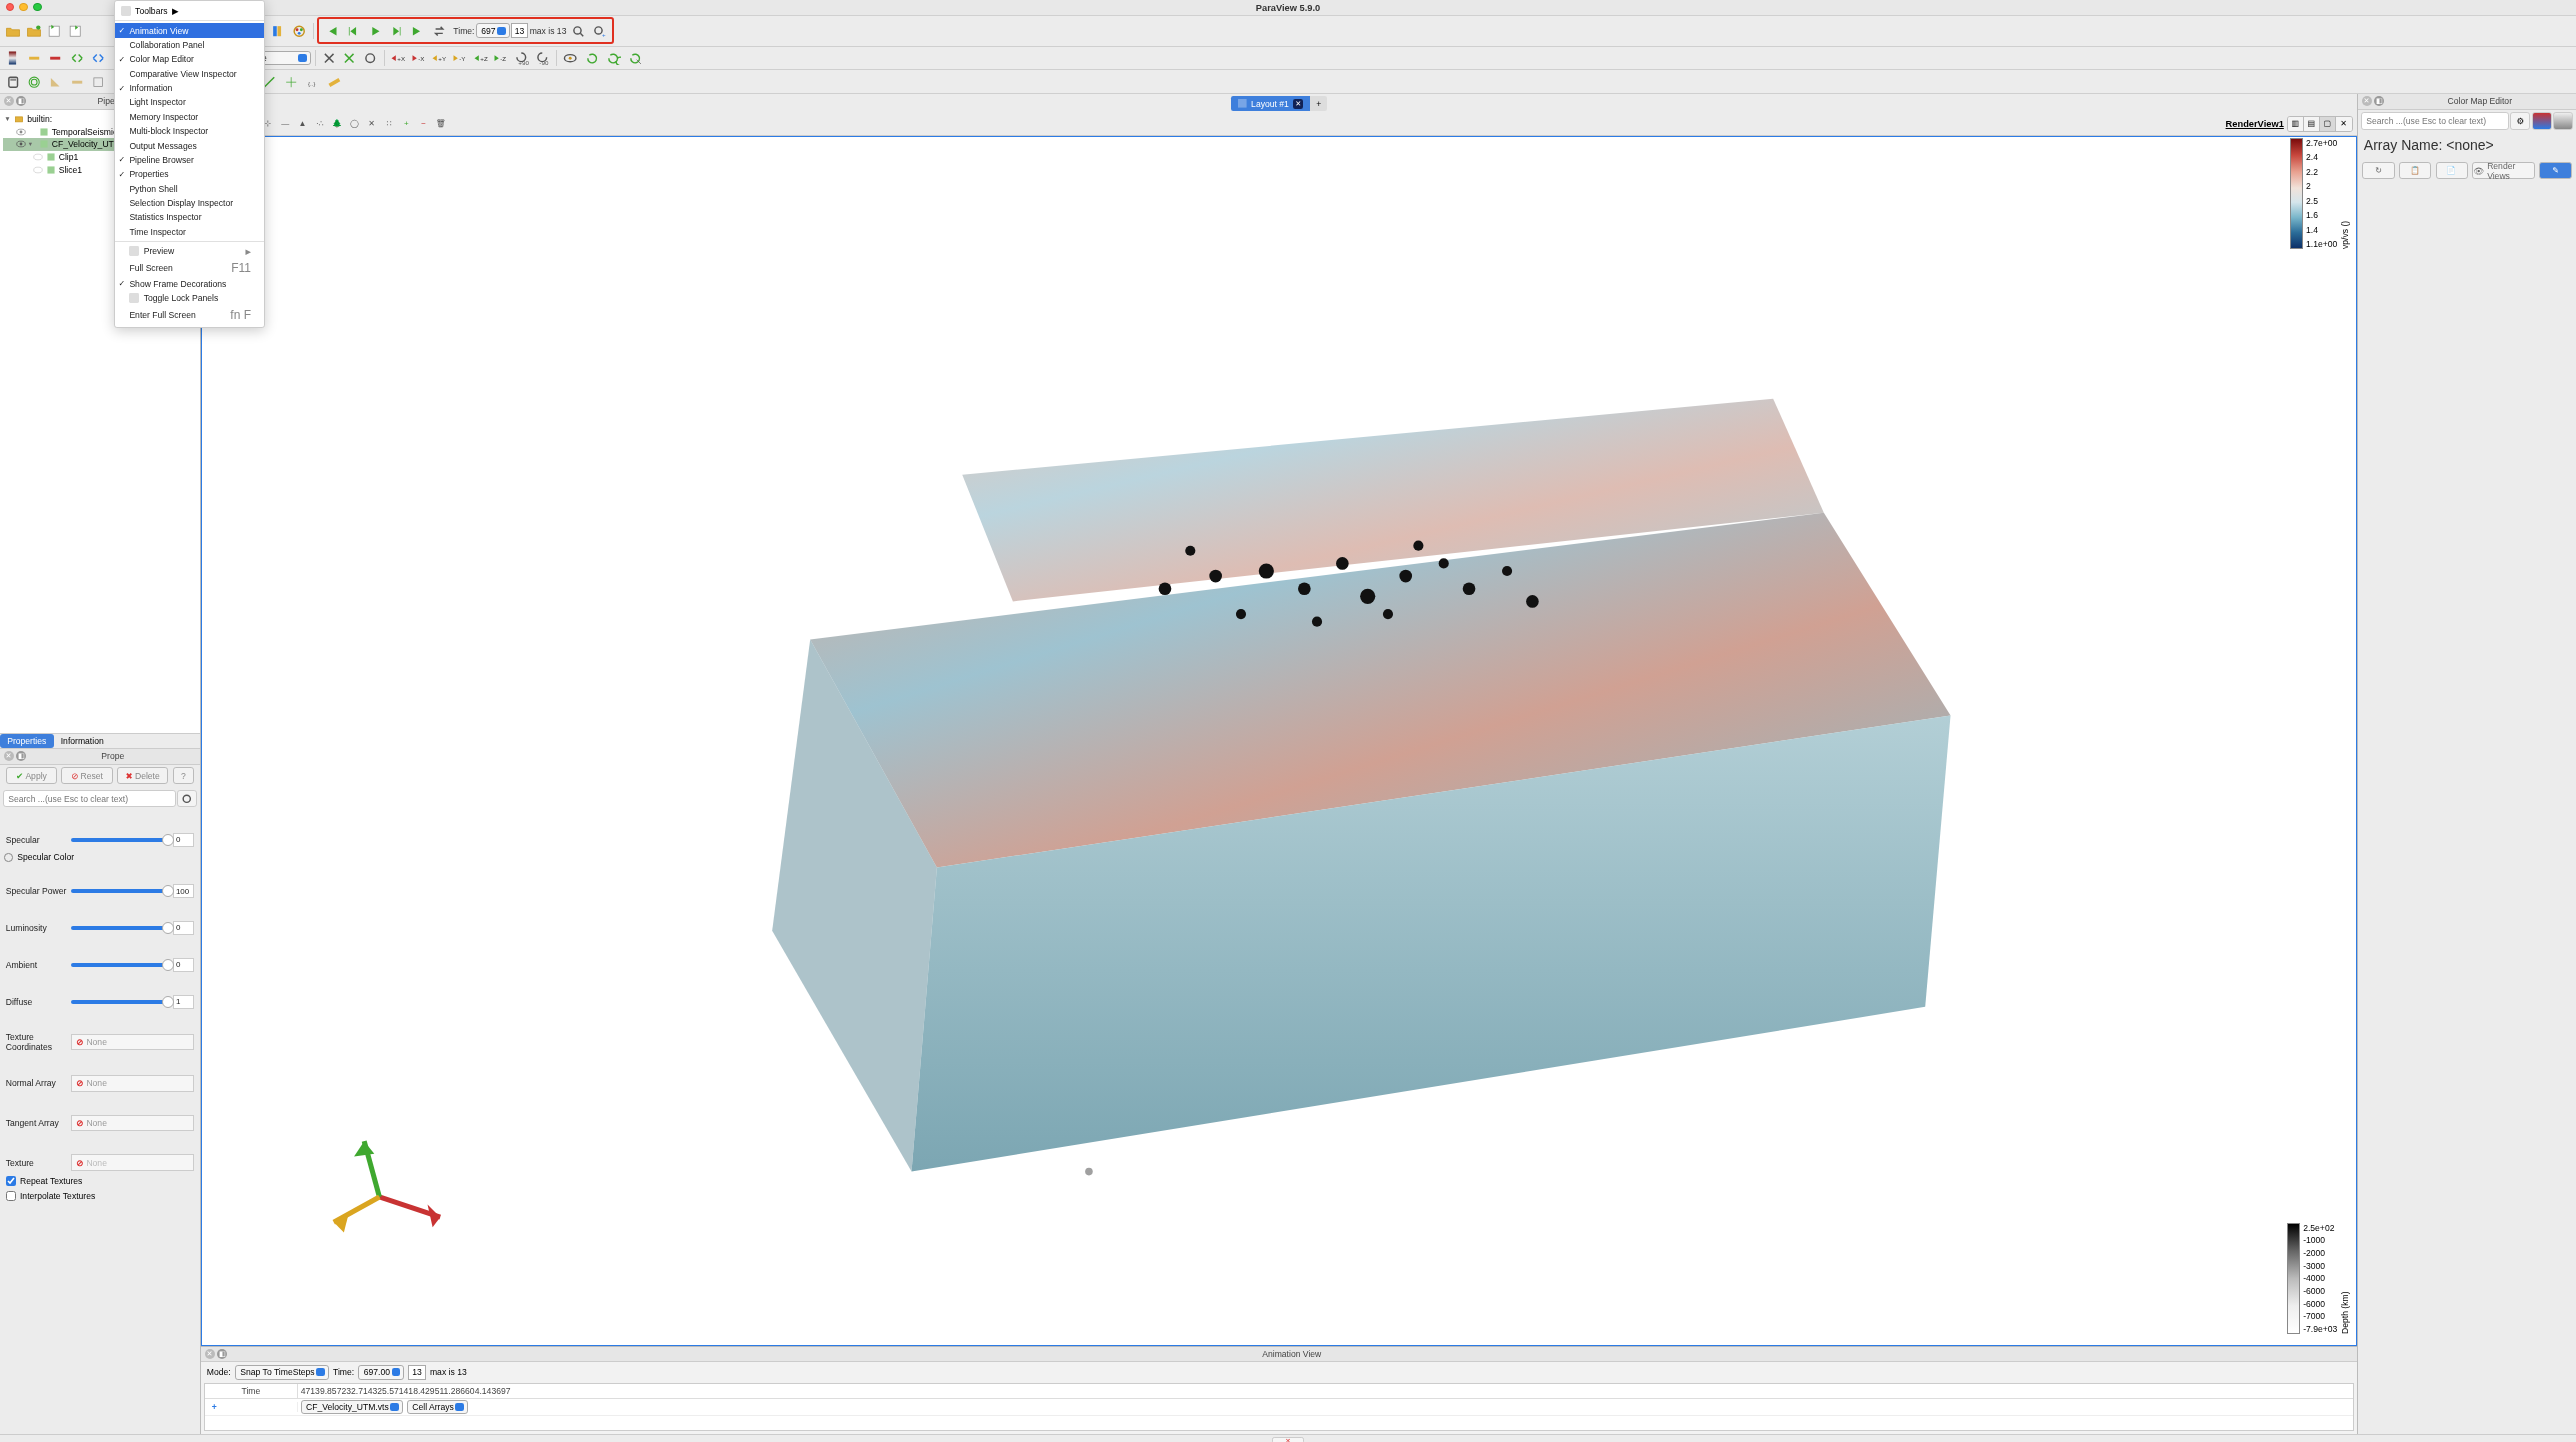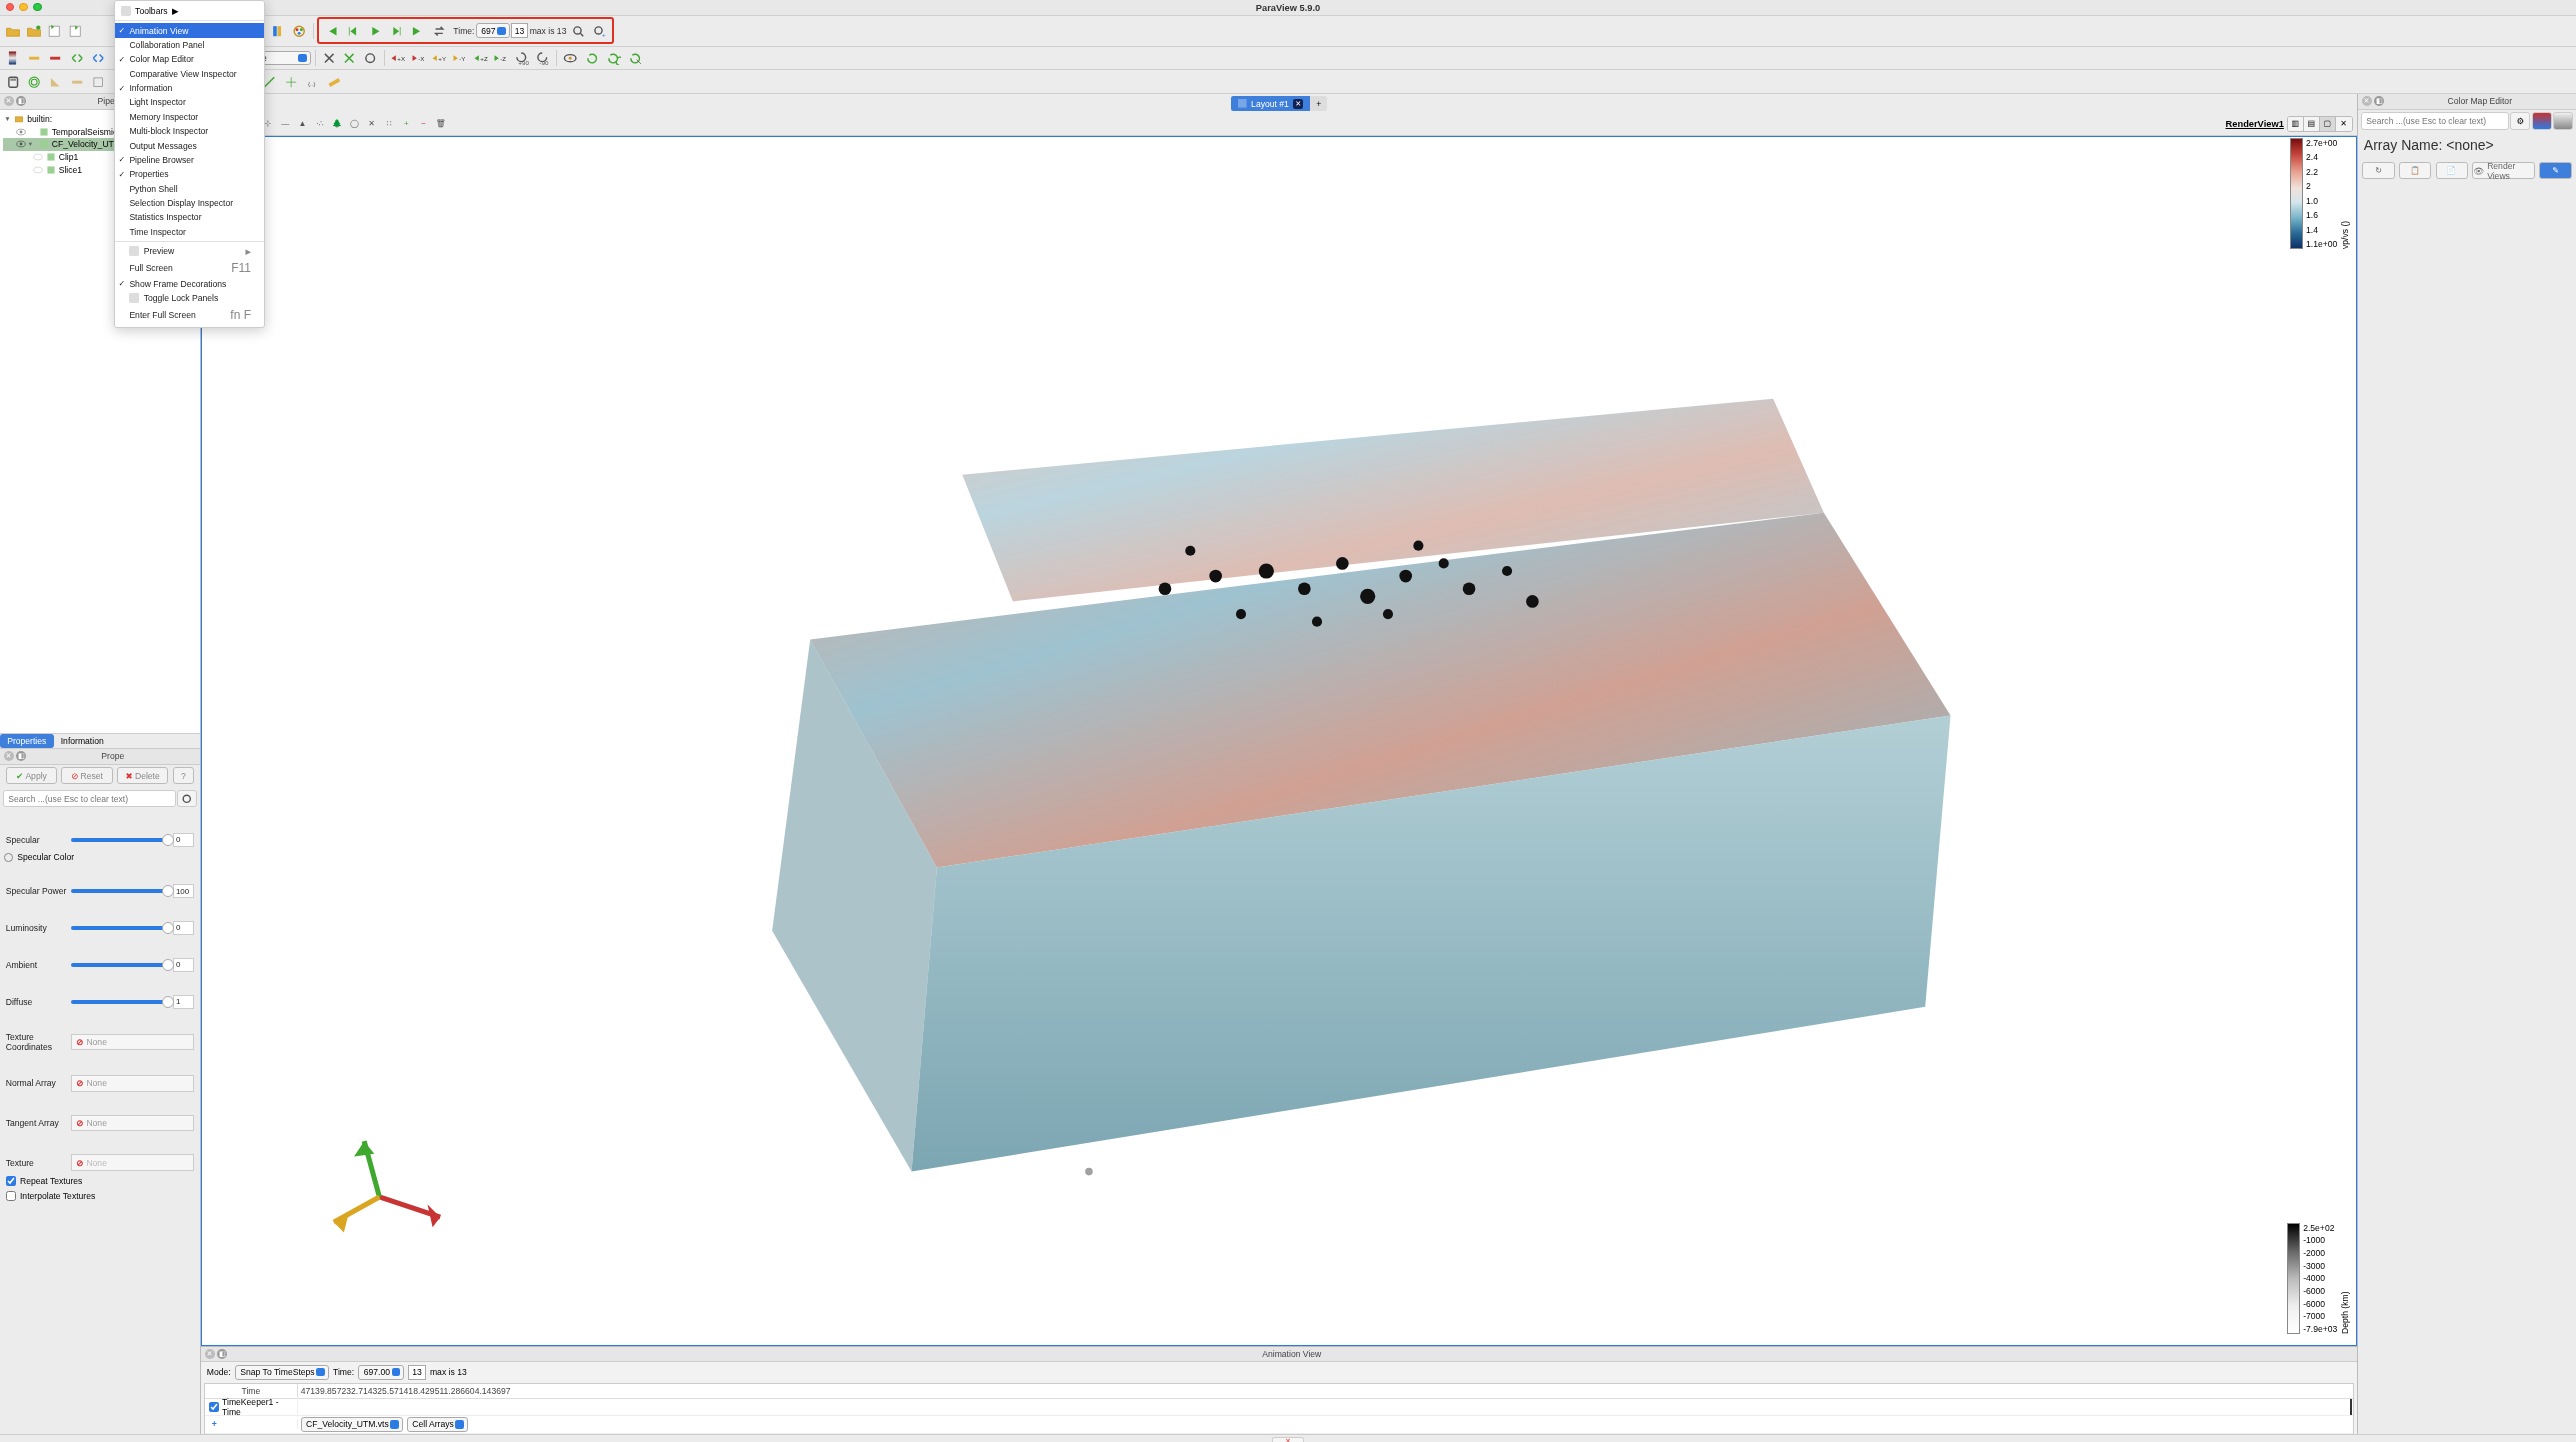--- a/index.html
+++ b/index.html
@@ -688,21 +688,21 @@
         </g>
       </svg>
 
       <div class="colorbar cb1" style="top:1px;right:5.8px">
         <div class="cb-gradient"></div>
         <div class="cb-ticks">
           <span>2.7e+00</span>
             <span>2.4</span>
             <span>2.2</span>
             <span>2</span>
-            <span>1.0</span>
+            <span>2.5</span>
             <span>1.6</span>
             <span>1.4</span>
             <span>1.1e+00</span>
         </div>
         <div class="cb-axis">vp/vs  ()</div>
       </div>
 
       <div class="colorbar cb2" style="bottom:10.8px;right:5.8px">
         <div class="cb-gradient"></div>
         <div class="cb-ticks">
@@ -743,29 +743,20 @@
               <span>232.714</span>
               <span>325.571</span>
               <span>418.429</span>
               <span>511.286</span>
               <span>604.143</span>
               <span>697</span>
           </div>
         </div>
         <div class="anim-row">
           <div class="rh">
-              <input type="checkbox" checked="" style="">
-              <span>TimeKeeper1 - Time</span>
-            </div>
-          <div class="track">
-              <div class="play-marker"></div>
-            </div>
-        </div>
-        <div class="anim-row">
-          <div class="rh">
               <span style="color:#2c7be5;font-weight:bold;width:10px;text-align:center">+</span>
             </div>
           <div class="track" style="display:flex;align-items:center;gap:4.3px;padding-left:2.9px">
             <div class="combo">CF_Velocity_UTM.vts</div>
             <div class="combo">Cell Arrays</div>
           </div>
         </div>
       </div>
     </div>
   </div>

